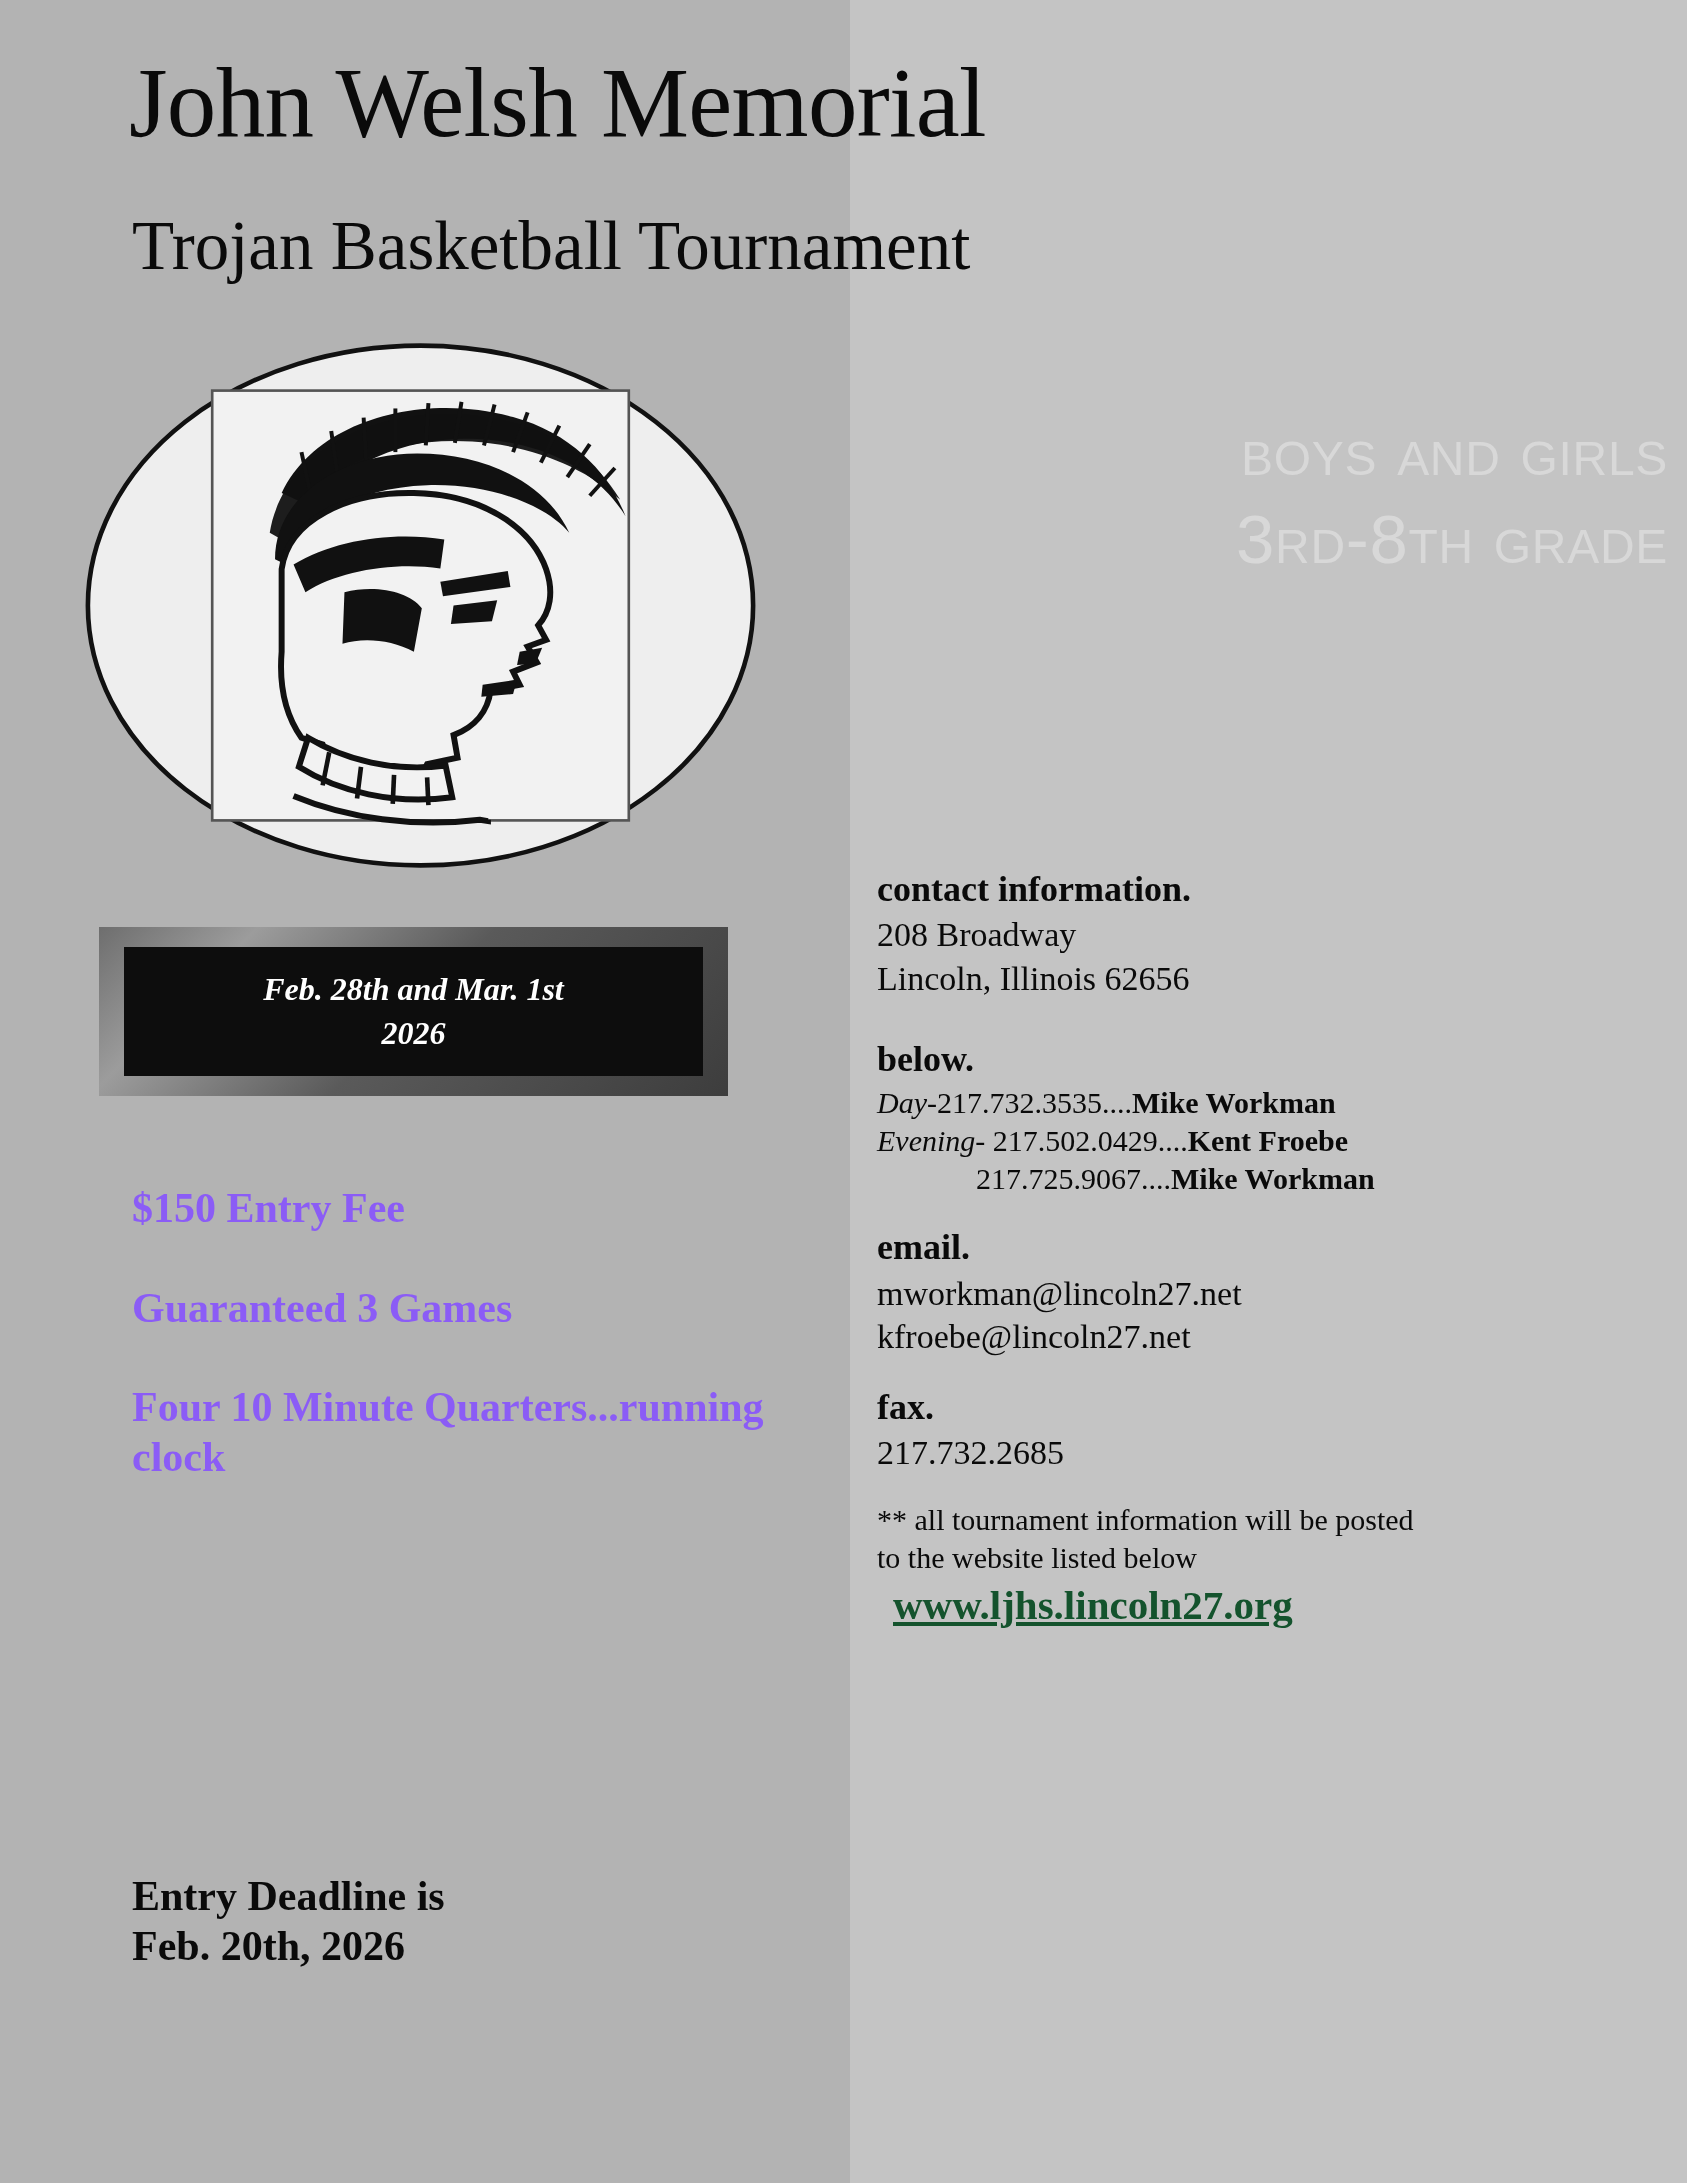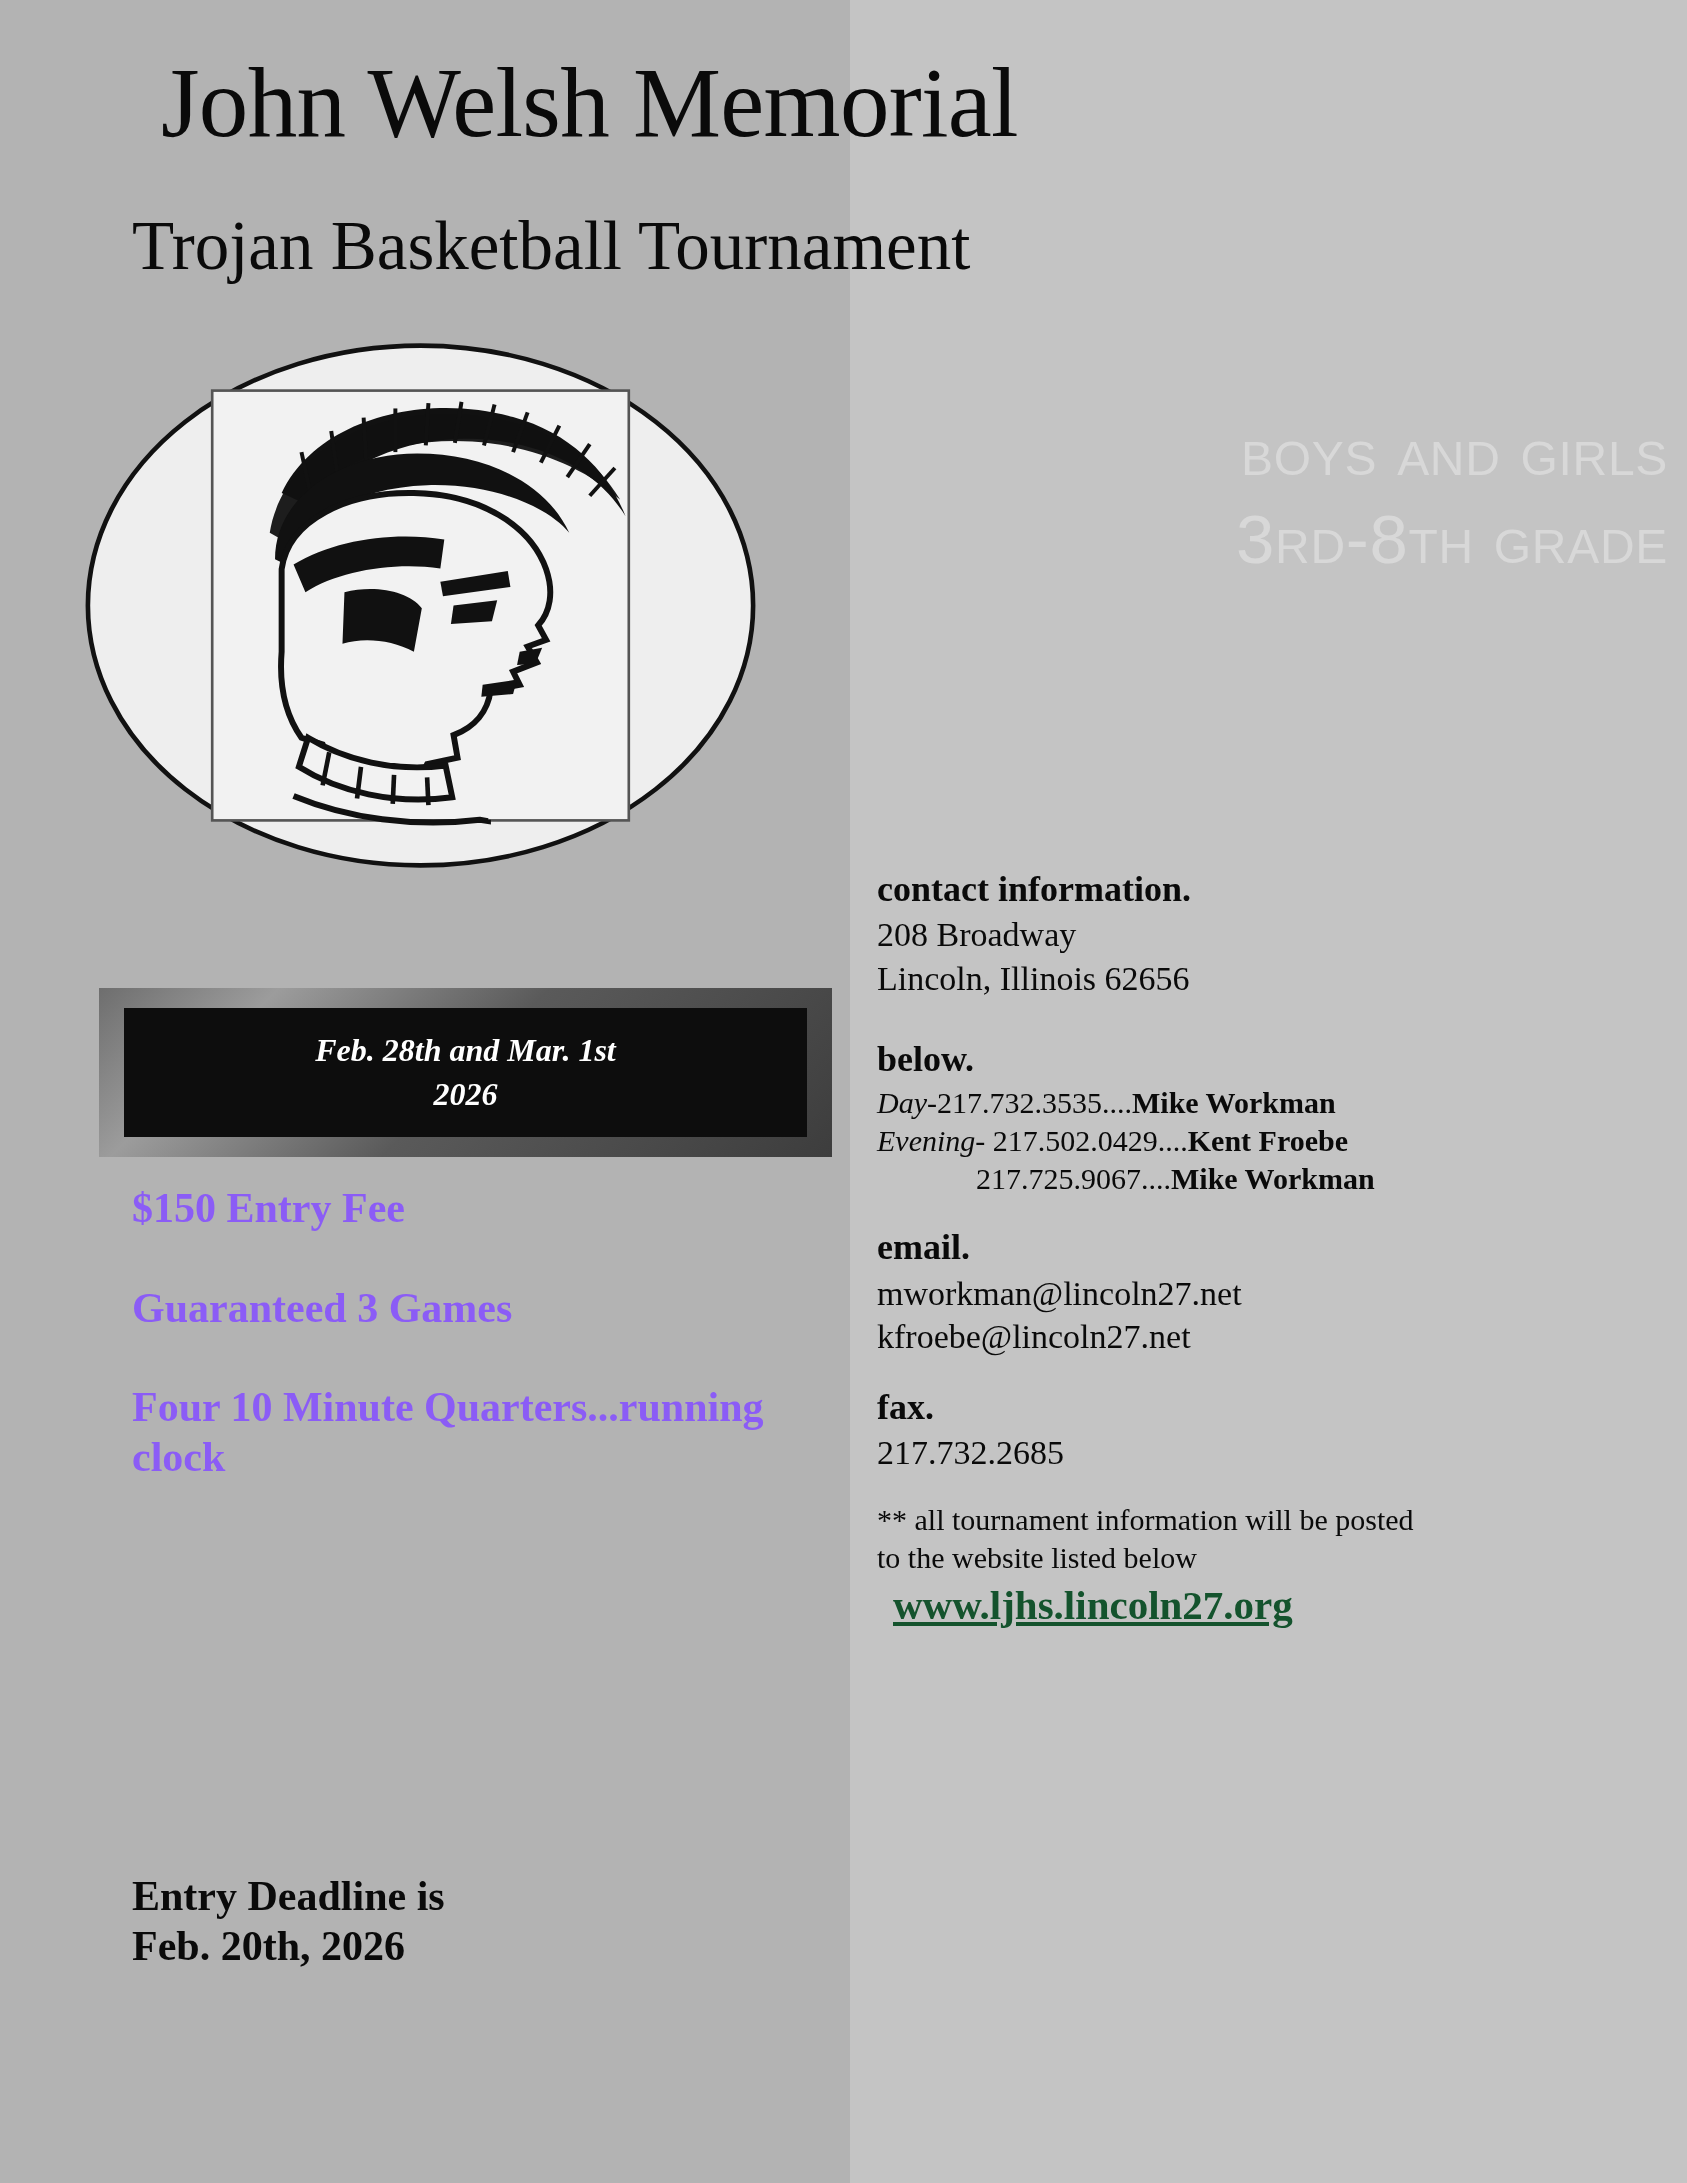--- a/index.html
+++ b/index.html
@@ -38,21 +38,20 @@
   .title-main {
     position: absolute;
     left: 129px;
     top: 53px;
     font-size: 99px;
     line-height: 1.0;
     color: #0a0a0a;
     font-family: "Liberation Serif", serif;
     letter-spacing: -0.7px;
     white-space: nowrap;
-    margin-left: 32px;
   }
   .title-sub {
     position: absolute;
     left: 132px;
     top: 212px;
     font-size: 69px;
     line-height: 1.0;
     color: #0a0a0a;
     font-family: "Liberation Serif", serif;
     white-space: nowrap;
@@ -71,22 +70,22 @@
     left: 0;
     top: 0;
     width: 675px;
     height: 529px;
   }
 
   
   .date-plaque {
     position: absolute;
     left: 99px;
-    top: 988px;
-    width: 733px;
+    top: 927px;
+    width: 629px;
     height: 169px;
     background: linear-gradient(135deg, #6e6e6e 0%, #9c9c9c 20%, #5a5a5a 50%, #3d3d3d 100%);
     padding: 0;
     box-sizing: border-box;
   }
   .date-plaque-inner {
     position: absolute;
     left: 25px;
     top: 20px;
     right: 25px;

